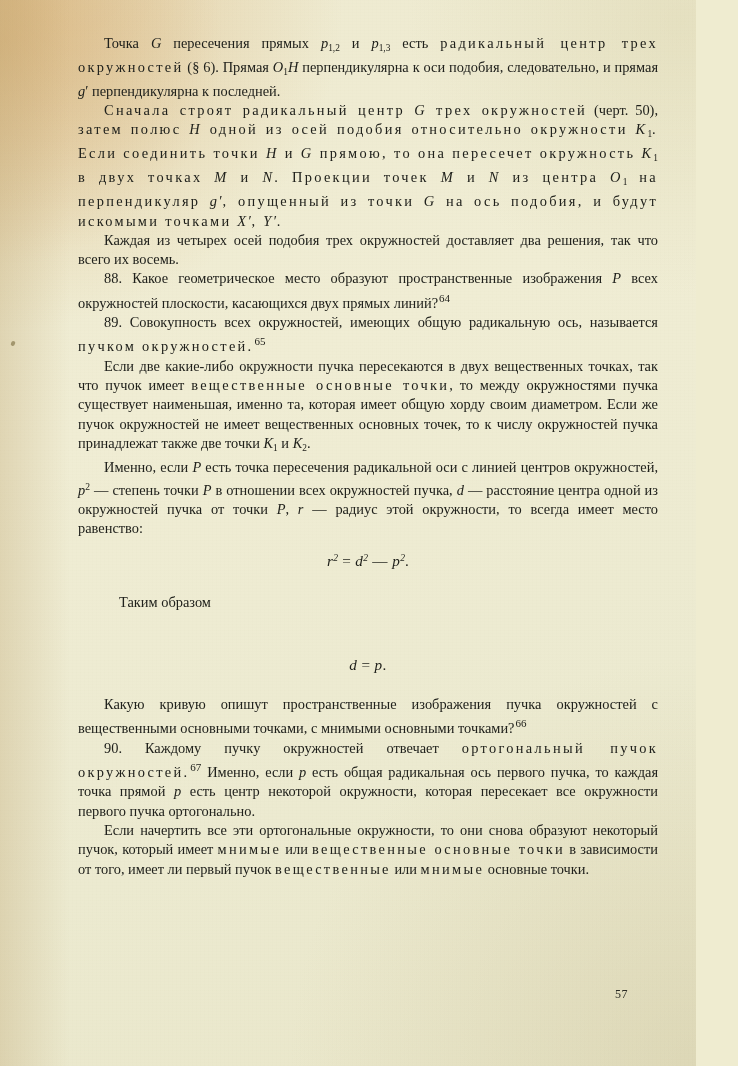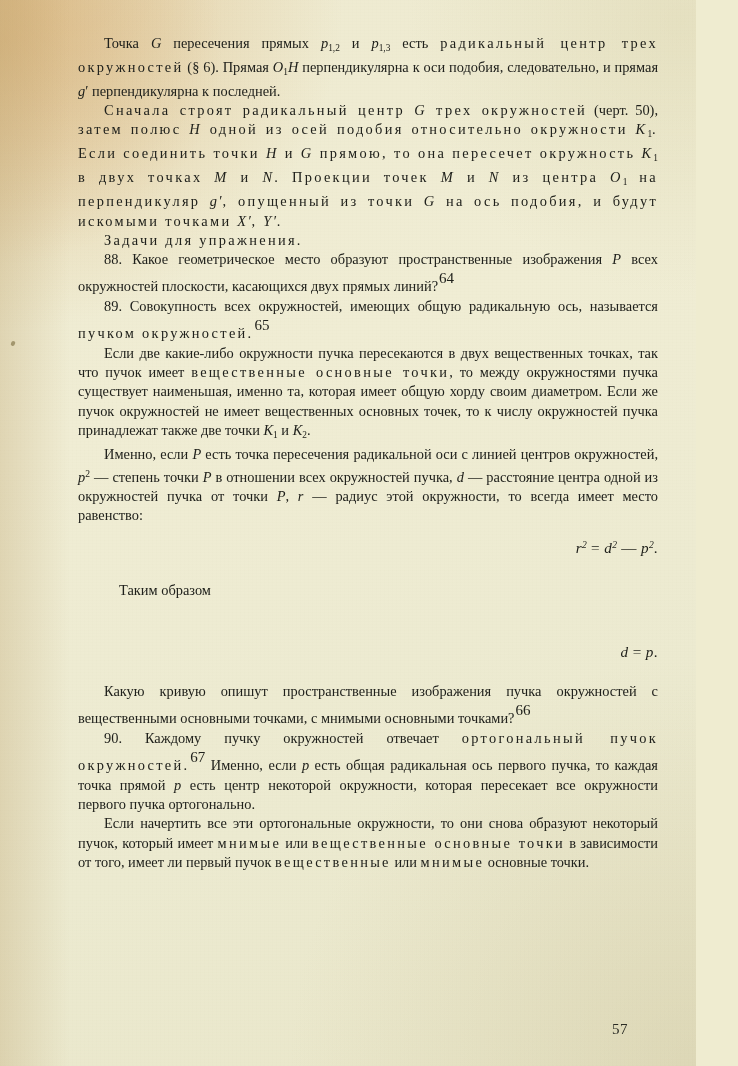--- a/index.html
+++ b/index.html
@@ -77,40 +77,40 @@
   }
 
   
   .sp { letter-spacing: 2.3px; }
 
   em.it {
     font-style: italic;
     font-family: "Liberation Serif", "DejaVu Serif", serif;
   }
   sup.fn {
-    font-size: 15px;
+    font-size: 11px;
     vertical-align: 0.55em;
     letter-spacing: 0;
     margin-left: 1px;
   }
   sub.sb {
     font-size: 9.4px;
     vertical-align: -0.28em;
     letter-spacing: 0;
   }
   sup.pw {
     font-size: 9.6px;
     vertical-align: 0.48em;
     letter-spacing: 0;
   }
 
   
   .eq {
     margin: 0;
-    text-align: right;
+    text-align: center;
     font-style: italic;
     font-size: 15.2px;
     letter-spacing: .4px;
     color: #1d1e19;
   }
   .eq .num { font-style: normal; }
   .eq .op  { font-style: normal; }
 
   .gap-s  { height: 9px; }
   .gap-l  { height: 21px; }
@@ -118,39 +118,39 @@
   .lead {
     margin: 15px;
     text-indent: 26px;
   }
   .lead.flush { text-indent: 0; }
 
   
   #folio {
     position: absolute;
     right: 68px;
-    bottom: 28px;
-    font-size: 15px;
+    bottom: 64px;
+    font-size: 12px;
     color: #2a2b24;
     letter-spacing: .5px;
   }
 </style>
 </head>
 <body>
 
 <div id="page">
   <div id="grain"></div>
   <div id="gutter"></div>
   <div id="speck"></div>
 
   <div id="body-text">
     <div id="block-main">
         <p class="para" id="para-p1"><span>Точка </span><em class="it">G</em><span> пересечения прямых </span><em class="it">p</em><sub class="sb">1,2</sub><span> и </span><em class="it">p</em><sub class="sb">1,3</sub><span> есть </span><span class="sp">радикальный центр трех окружностей</span><span> (§ 6). Прямая </span><em class="it">O</em><sub class="sb">1</sub><em class="it">H</em><span> перпендикулярна к оси подобия, следовательно, и прямая </span><em class="it">g</em><span>′</span><span> перпендикулярна к последней.</span></p>
         <p class="para" id="para-p3"><span class="sp">Сначала строят радикальный центр </span><em class="it sp">G</em><span class="sp"> трех окружностей</span><span> (черт. 50), </span><span class="sp">затем полюс </span><em class="it sp">H</em><span class="sp"> одной из осей подобия относительно окружности </span><em class="it sp">K</em><sub class="sb">1</sub><span class="sp">. Если соединить точки </span><em class="it sp">H</em><span class="sp"> и </span><em class="it sp">G</em><span class="sp"> прямою, то она пересечет окружность </span><em class="it sp">K</em><sub class="sb">1</sub><span class="sp"> в двух точках </span><em class="it sp">M</em><span class="sp"> и </span><em class="it sp">N</em><span class="sp">. Проекции точек </span><em class="it sp">M</em><span class="sp"> и </span><em class="it sp">N</em><span class="sp"> из центра </span><em class="it sp">O</em><sub class="sb">1</sub><span class="sp"> на перпендикуляр </span><em class="it sp">g</em><span>′</span><span class="sp">, опущенный из точки </span><em class="it sp">G</em><span class="sp"> на ось подобия, и будут искомыми точками </span><em class="it sp">X</em><span>′</span><span class="sp">, </span><em class="it sp">Y</em><span>′.</span></p>
-        <p class="para" id="para-p6"><span class="sp">Задачи для упражнения.</span></p>
+        <p class="para" id="para-p4"><span>Каждая из четырех осей подобия трех окружностей доставляет два решения, так что всего их восемь.</span></p>
         <p class="para" id="para-p7"><span>88. Какое геометрическое место образуют пространственные изображения </span><em class="it">P</em><span> всех окружностей плоскости, касающихся двух прямых линий?</span><sup class="fn">64</sup></p>
         <p class="para" id="para-p8"><span>89. Совокупность всех окружностей, имеющих общую радикальную ось, называется </span><span class="sp">пучком окружностей.</span><sup class="fn">65</sup></p>
         <p class="para" id="para-p9"><span>Если две какие-либо окружности пучка пересекаются в двух вещественных точках, так что пучок имеет </span><span class="sp">вещественные основные точки</span><span>, то между окружностями пучка существует наименьшая, именно та, которая имеет общую хорду своим диаметром. Если же пучок окружностей не имеет вещественных основных точек, то к числу окружностей пучка принадлежат также две точки </span><em class="it">K</em><sub class="sb">1</sub><span> и </span><em class="it">K</em><sub class="sb">2</sub><span>.</span></p>
         <p class="para" id="para-p10"><span>Именно, если </span><em class="it">P</em><span> есть точка пересечения радикальной оси с линией центров окружностей, </span><em class="it">p</em><sup class="pw">2</sup><span> — степень точки </span><em class="it">P</em><span> в отношении всех окружностей пучка, </span><em class="it">d</em><span> — расстояние центра одной из окружностей пучка от точки </span><em class="it">P</em><span>, </span><em class="it">r</em><span> — радиус этой окружности, то всегда имеет место равенство:</span></p>
       </div>
 
     <div class="gap-s"></div>
     <p class="eq" id="slot-eq1"><em class="it">r</em><sup class="pw">2</sup><span class="op"> = </span><em class="it">d</em><sup class="pw">2</sup><span class="op"> — </span><em class="it">p</em><sup class="pw">2</sup><span class="op">.</span></p>
     <div class="gap-s"></div>
 

